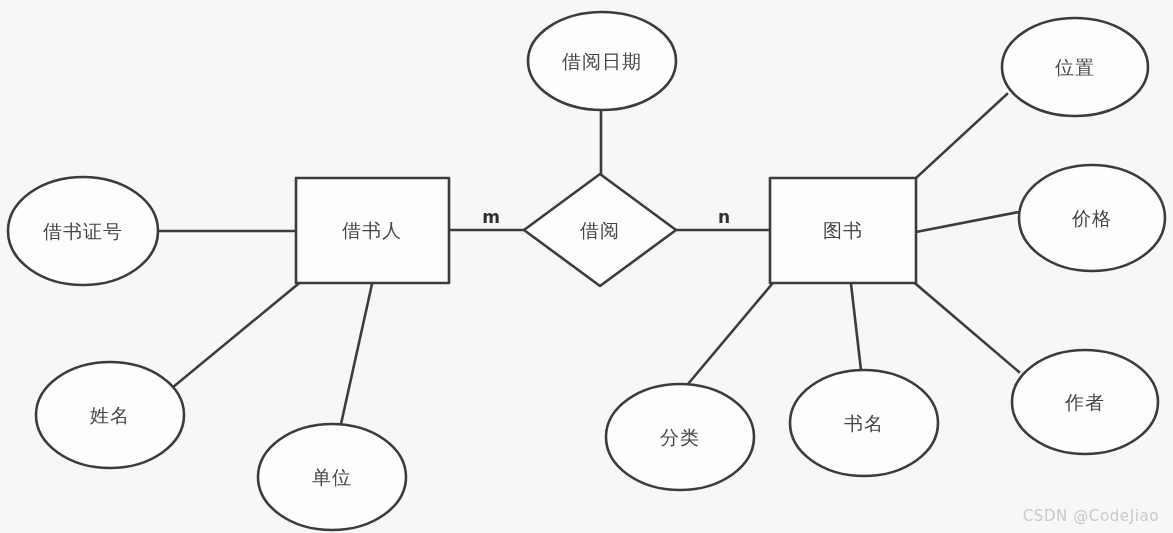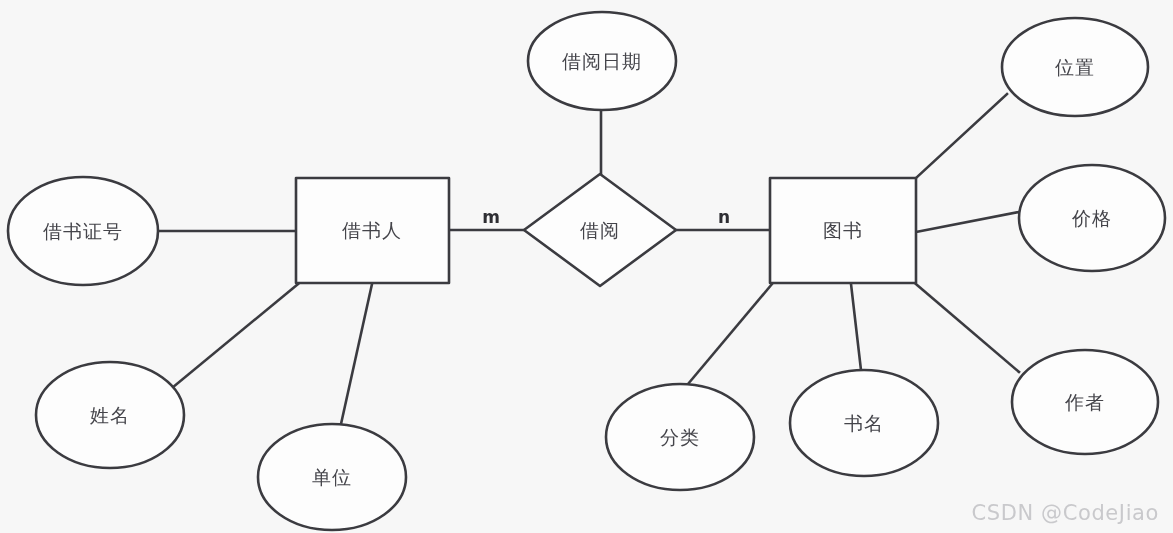--- a/index.html
+++ b/index.html
@@ -48,21 +48,21 @@
     fill: #2e2e33;
     text-anchor: middle;
     dominant-baseline: middle;
     font-weight: 600;
   }
   .watermark {
     position: absolute;
     right: 14px;
     bottom: 8px;
     font-family: "DejaVu Sans", "Liberation Sans", sans-serif;
-    font-size: 21px;
+    font-size: 15px;
     color: #c9c9cc;
     letter-spacing: 0.6px;
     user-select: none;
   }
 </style>
 </head>
 <body>
 
 <div id="canvas">
 

